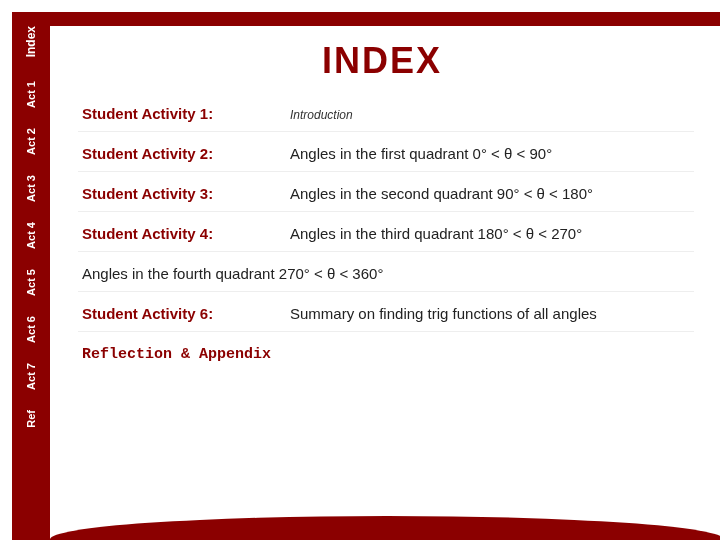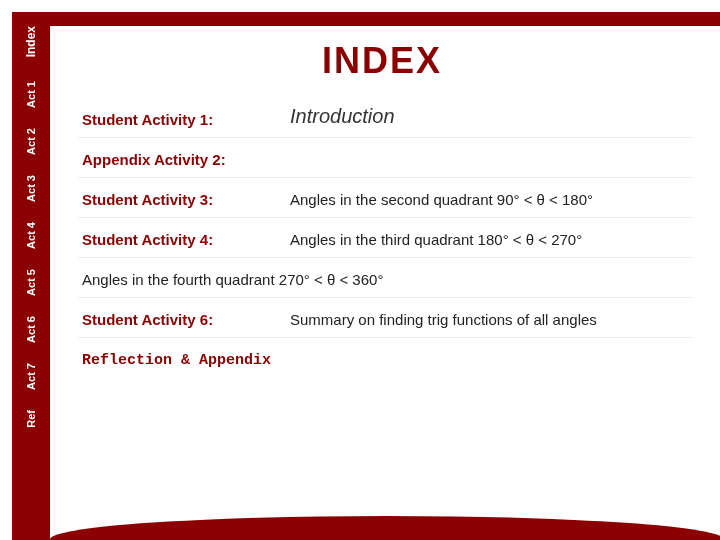--- a/index.html
+++ b/index.html
@@ -113,21 +113,21 @@
 
     .row-desc {
       font-size: 15px;
       color: #222;
       flex: 1;
     }
 
     .row-desc.intro {
       font-style: italic;
       color: #333;
-      font-size: 20px;
+      font-size: 12px;
     }
 
     .reflection-row {
       padding: 6px 0 0 0;
     }
 
     .reflection-label {
       font-size: 15px;
       color: #8B0000;
       font-weight: 600;
@@ -164,21 +164,22 @@
   <div class="page-title">INDEX</div>
 
   <div class="index-table">
 
     <div class="index-row">
       <span class="row-label">Student Activity 1:</span>
       <span class="row-desc intro">Introduction</span>
     </div>
 
     <div class="index-row">
-      <span class="row-label">Appendix Activity 2:</span>
+      <span class="row-label">Student Activity 2:</span>
+      <span class="row-desc">Angles in the first quadrant 0° &lt; θ &lt; 90°</span>
     </div>
 
     <div class="index-row">
       <span class="row-label">Student Activity 3:</span>
       <span class="row-desc">Angles in the second quadrant 90° &lt; θ &lt; 180°</span>
     </div>
 
     <div class="index-row">
       <span class="row-label">Student Activity 4:</span>
       <span class="row-desc">Angles in the third quadrant 180° &lt; θ &lt; 270°</span>

